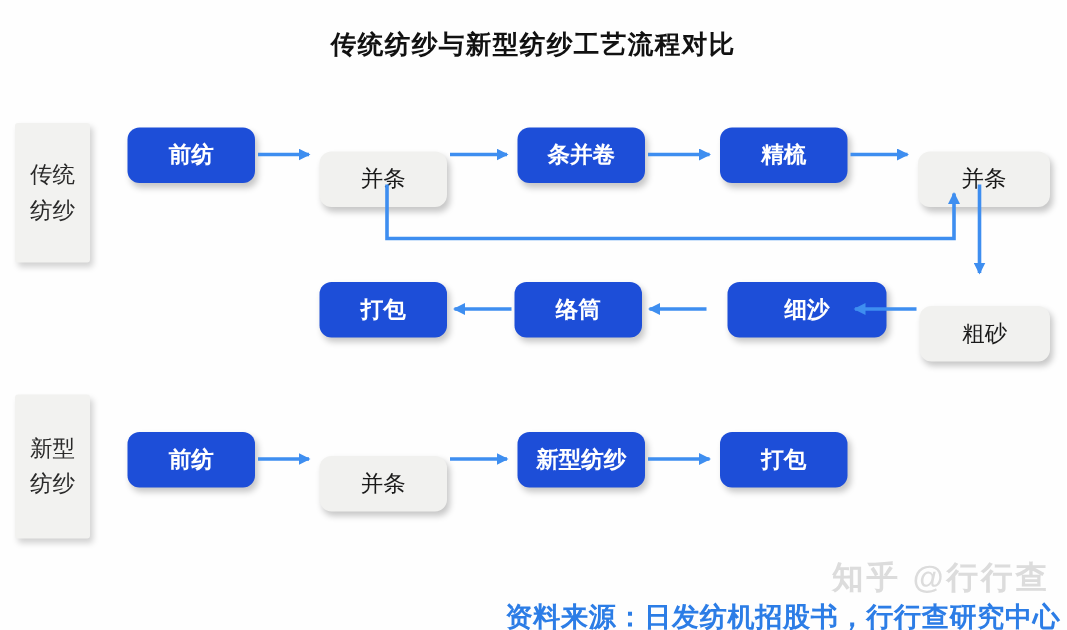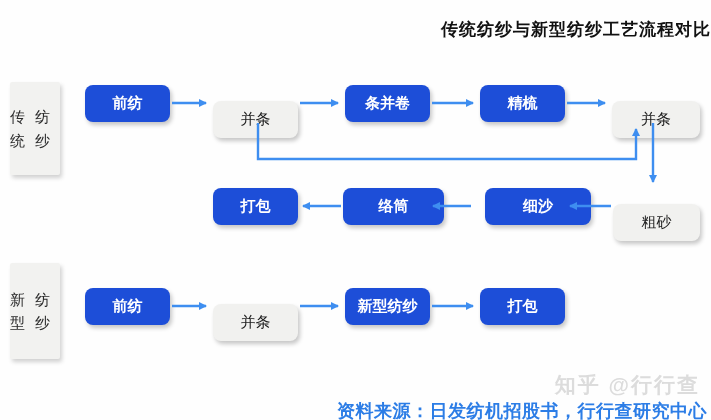--- a/index.html
+++ b/index.html
@@ -4,28 +4,28 @@
 <style>
   html,body{margin:0;padding:0;}
   body{
     width:711px;height:420px;background:#ffffff;
     font-family:"Liberation Sans","DejaVu Sans",sans-serif;
     position:relative;overflow:hidden;
   }
   .canvas{position:relative;width:711px;height:420px;background:#fefefe;}
   .title{
     position:absolute;top:18px;left:0;width:100%;
-    text-align:right;font-size:17px;font-weight:700;color:#111;
+    text-align:center;font-size:17px;font-weight:700;color:#111;
     letter-spacing:1px;
   }
   .lane-label{
     position:absolute;left:10px;width:50px;
     background:#f2f2f0;border-radius:2px;
     box-shadow:2px 3px 4px rgba(0,0,0,0.18);
-    display:flex;flex-direction:row;align-items:center;justify-content:center;
+    display:flex;flex-direction:column;align-items:center;justify-content:center;
     font-size:15px;color:#2a2a2a;line-height:1.55;
   }
   .lane-traditional{top:82px;height:93px;}
   .lane-new{top:263px;height:96px;}
   .node{
     position:absolute;height:37px;border-radius:8px;
     display:flex;align-items:center;justify-content:center;
     font-size:15px;box-shadow:2px 3px 4px rgba(0,0,0,0.22);
     box-sizing:border-box;
   }
@@ -57,21 +57,21 @@
     <span>纺纱</span>
   </div>
 
   <div class="node blue" style="top:85px;left:85px;width:85px;">前纺</div>
   <div class="node gray" style="top:85px;left:213px;width:85px;">并条</div>
   <div class="node blue" style="top:85px;left:345px;width:85px;">条并卷</div>
   <div class="node blue" style="top:85px;left:480px;width:85px;text-align:right;">精梳</div>
   <div class="node gray" style="top:85px;left:612px;width:88px;">并条</div>
 
   <div class="node blue" style="top:188px;left:213px;width:85px;">打包</div>
-  <div class="node blue" style="top:188px;left:343px;width:101px;">络筒</div>
+  <div class="node blue" style="top:188px;left:343px;width:85px;">络筒</div>
   <div class="node blue" style="top:188px;left:485px;width:106px;">细沙</div>
   <div class="node gray" style="top:188px;left:613px;width:87px;">粗砂</div>
 
   <div class="node blue" style="top:288px;left:85px;width:85px;">前纺</div>
   <div class="node gray" style="top:288px;left:213px;width:85px;">并条</div>
   <div class="node blue" style="top:288px;left:345px;width:85px;">新型纺纱</div>
   <div class="node blue" style="top:288px;left:480px;width:85px;">打包</div>
 
   <svg class="arrows" width="711" height="420" viewBox="0 0 711 420">
     <defs>

